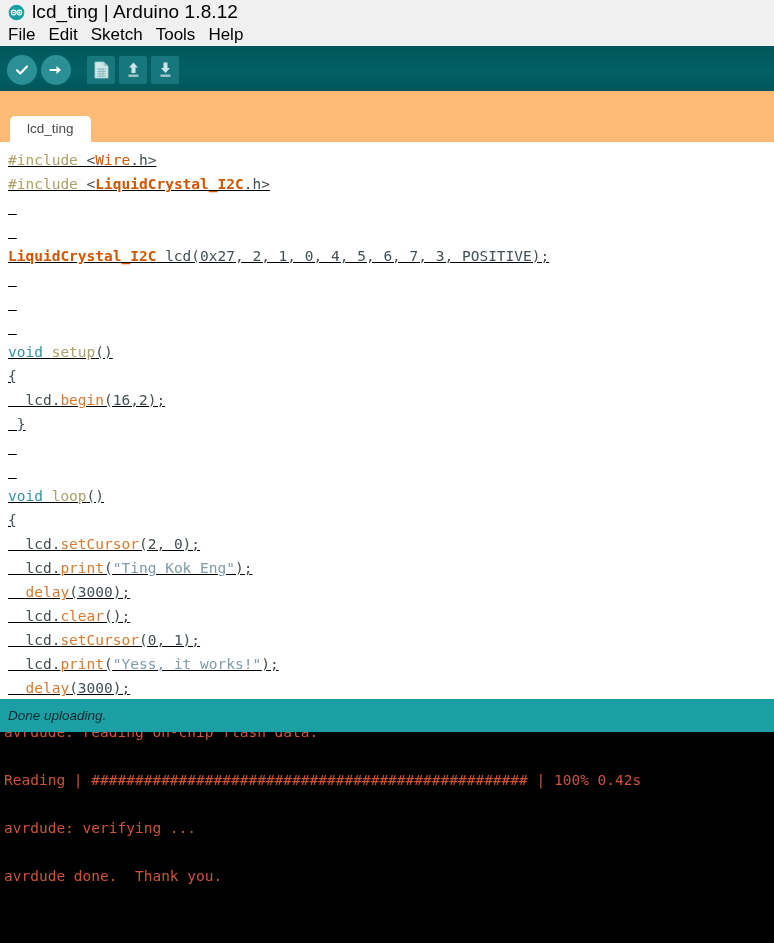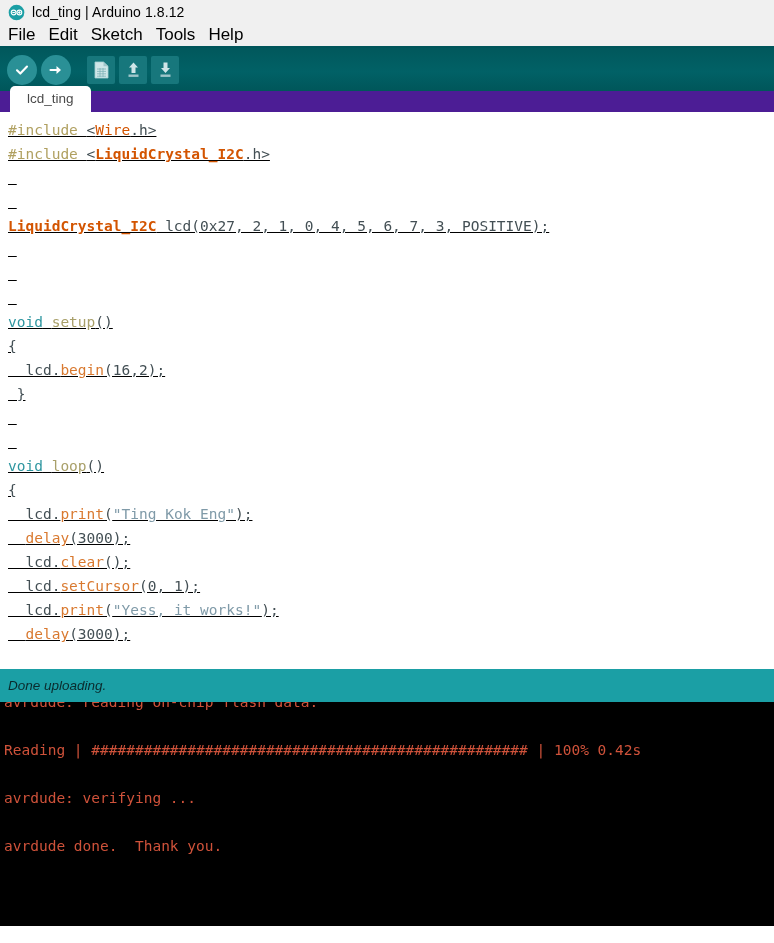--- a/index.html
+++ b/index.html
@@ -24,21 +24,21 @@
     padding: 0 0 0 8px;
     box-sizing: border-box;
   }
   .arduino-logo {
     width: 17px;
     height: 17px;
     margin-right: 7px;
     flex: 0 0 auto;
   }
   .title-text {
-    font-size: 14px;
+    font-size: 19px;
     color: #000000;
     white-space: nowrap;
     letter-spacing: .1px;
     text-align: right;
   }
 
   
   .menubar {
     height: 24px;
     background: #f0f0f0;
@@ -83,22 +83,22 @@
   .tb-gap { width: 12px; flex: 0 0 auto; }
   .tb-btn.sq {
     background: #17777c;
     border-radius: 2px;
     width: 28px;
     height: 28px;
   }
 
   
   .tabbar {
-    height: 21px;
-    background: #4c1d95;
+    height: 51px;
+    background: #fdba74;
     display: flex;
     align-items: flex-end;
     padding-left: 10px;
     box-sizing: border-box;
     position: relative;
   }
   .tab {
     background: #ffffff;
     border-radius: 5px 5px 0 0;
     padding: 5px 17px 6px 17px;
@@ -261,20 +261,21 @@
     <div class="code-line">&nbsp;</div>
     <div class="code-line">&nbsp;</div>
     <div class="code-line"><span class="t-kw">void</span><span class="t-plain"> </span><span class="t-fn">setup</span><span class="t-plain">()</span></div>
     <div class="code-line"><span class="t-plain">{</span></div>
     <div class="code-line"><span class="t-plain">  lcd.</span><span class="t-meth">begin</span><span class="t-plain">(16,2);</span></div>
     <div class="code-line"><span class="t-plain"> }</span></div>
     <div class="code-line">&nbsp;</div>
     <div class="code-line">&nbsp;</div>
     <div class="code-line"><span class="t-kw">void</span><span class="t-plain"> </span><span class="t-fn">loop</span><span class="t-plain">()</span></div>
     <div class="code-line"><span class="t-plain">{</span></div>
+    <div class="code-line"><span class="t-plain">  lcd.</span><span class="t-meth">setCursor</span><span class="t-plain">(2, 0);</span></div>
     <div class="code-line"><span class="t-plain">  lcd.</span><span class="t-meth">print</span><span class="t-plain">(</span><span class="t-str">"Ting Kok Eng"</span><span class="t-plain">);</span></div>
     <div class="code-line"><span class="t-plain">  </span><span class="t-meth">delay</span><span class="t-plain">(3000);</span></div>
     <div class="code-line"><span class="t-plain">  lcd.</span><span class="t-meth">clear</span><span class="t-plain">();</span></div>
     <div class="code-line"><span class="t-plain">  lcd.</span><span class="t-meth">setCursor</span><span class="t-plain">(0, 1);</span></div>
     <div class="code-line"><span class="t-plain">  lcd.</span><span class="t-meth">print</span><span class="t-plain">(</span><span class="t-str">"Yess, it works!"</span><span class="t-plain">);</span></div>
     <div class="code-line"><span class="t-plain">  </span><span class="t-meth">delay</span><span class="t-plain">(3000);</span></div>
   </div>
 
 <div class="statusbar">
   <span class="status-text">Done uploading.</span>

